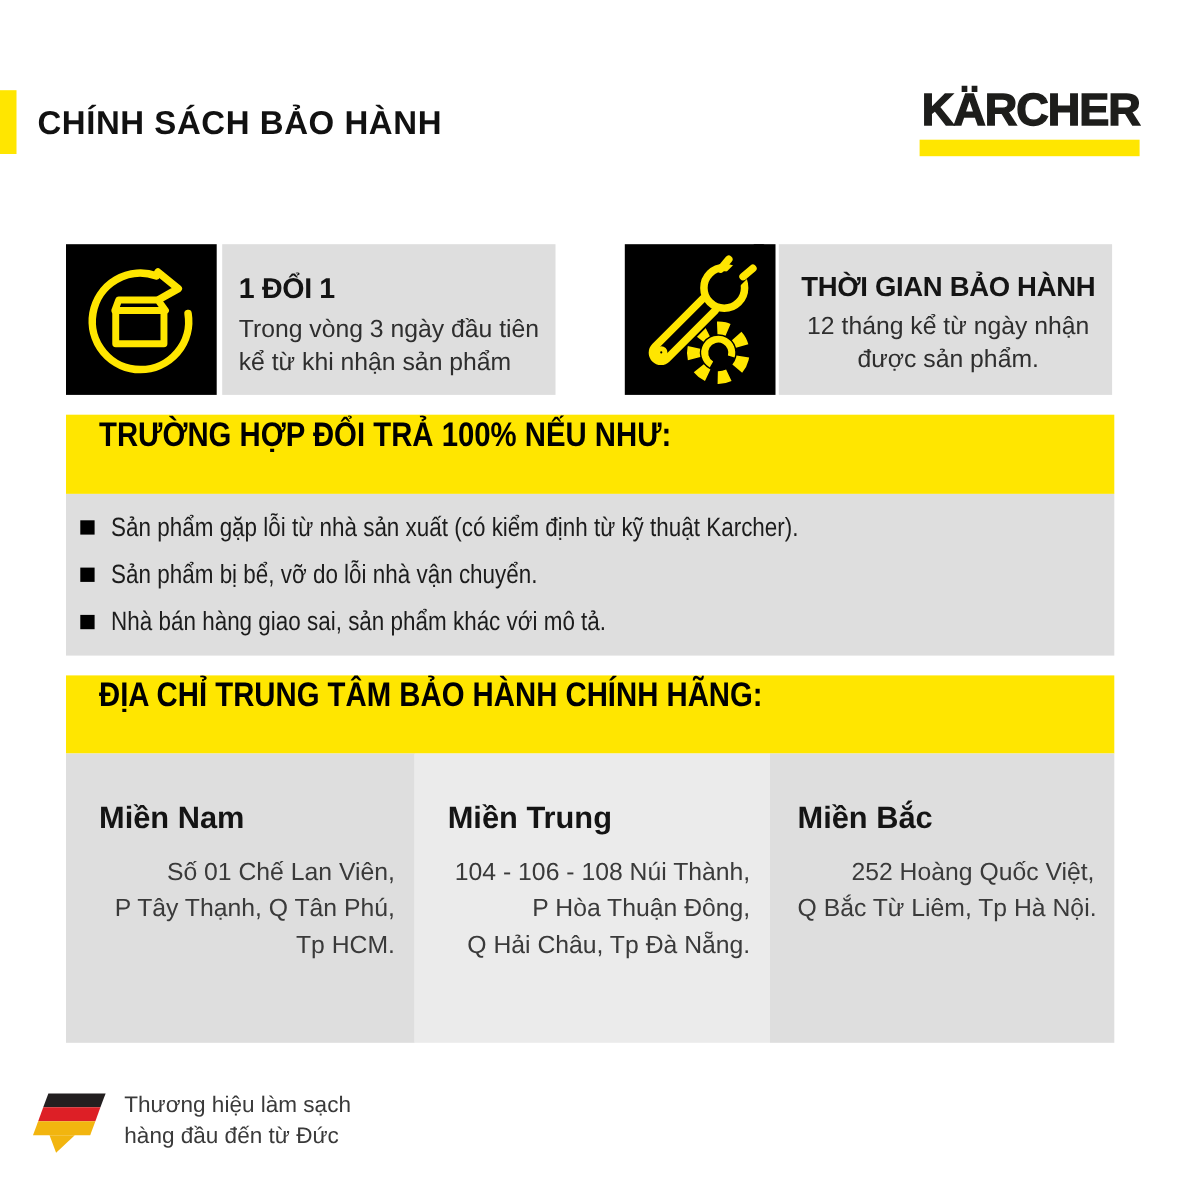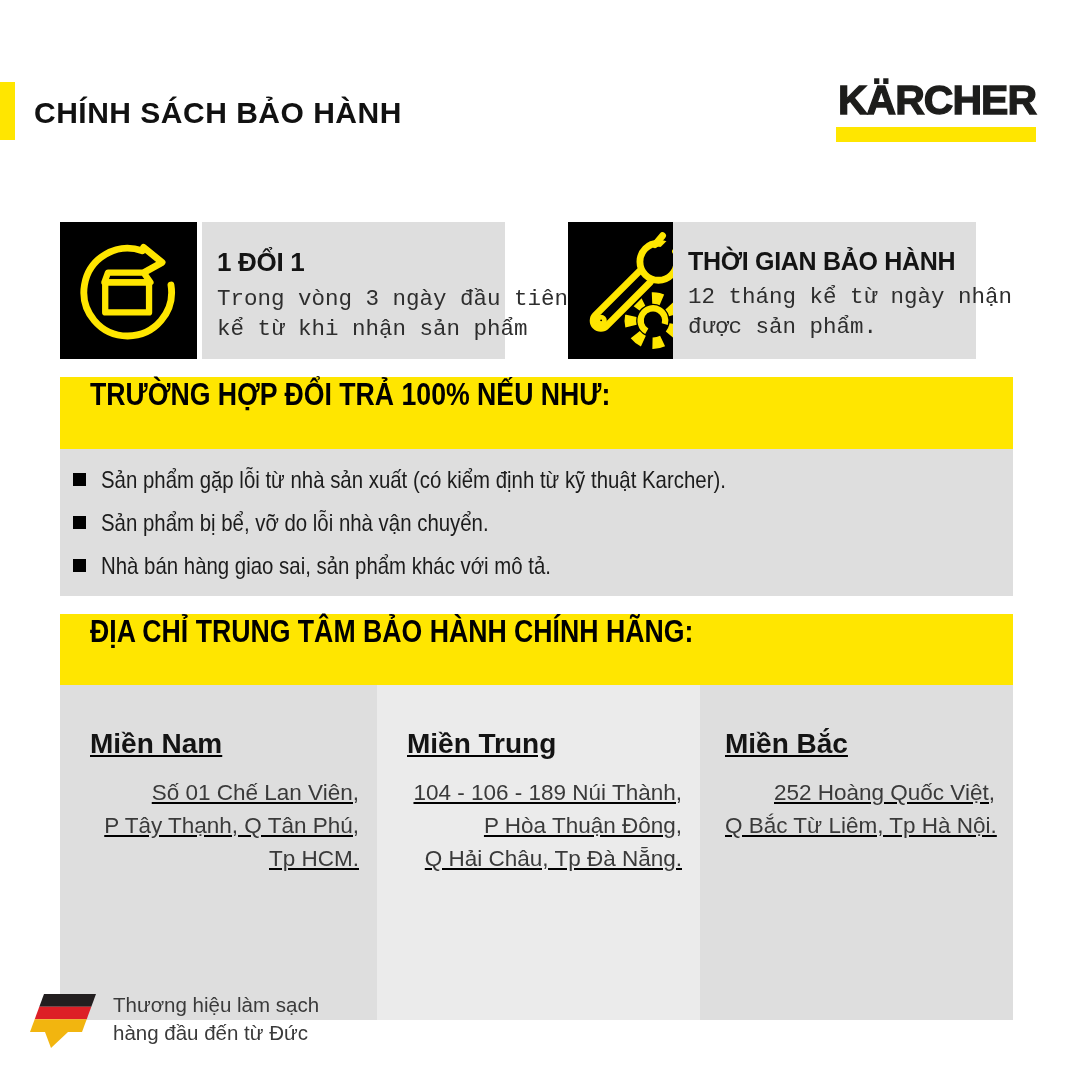--- a/index.html
+++ b/index.html
@@ -14,37 +14,37 @@
   .logo { position:absolute; left:836px; top:80px; width:200px; text-align:right; }
   .logo-text { font-size:41px; font-weight:bold; color:#1d1d1b; letter-spacing:-1px;
                -webkit-text-stroke:1.3px #1d1d1b; line-height:1; }
   .logo-bar { width:200px; height:15px; background:#FFE600; margin-top:6px; }
 
   
   .icon-tile { position:absolute; top:222px; width:137px; height:137px; background:#000; }
   .card-body { position:absolute; top:222px; width:303px; height:137px; background:#DEDEDE;
                padding:25px 10px 0 15px; }
   .card-title { font-size:26px; font-weight:bold; color:#141414; letter-spacing:-.3px; margin-bottom:6px; white-space:nowrap; }
-  .card-line { font-size:22.5px; color:#2e2e2e; line-height:30px; white-space:nowrap;font-family:Liberation Mono, monospace; }
+  .card-line { font-size:22.5px; color:#2e2e2e; line-height:30px; white-space:nowrap; }
 
   
   .banner { position:absolute; left:60px; width:953px; background:#FFE600; display:flex; align-items:flex-start; }
   .banner-text { margin-left:30px; font-size:31px; font-weight:bold; color:#000;
                  display:inline-block; transform:scaleX(.86); transform-origin:0 50%; white-space:nowrap; }
 
   
   .bullets { position:absolute; left:60px; top:449px; width:953px; height:147px; background:#DEDEDE;
              display:flex; flex-direction:column; justify-content:center; gap:15px; padding-left:13px; }
   .bullet-row { display:flex; align-items:center; }
   .bullet-square { width:13px; height:13px; background:#000; flex:0 0 13px; }
   .bullet-text { margin-left:15px; font-size:24px; color:#1c1c1c; display:inline-block;
                  transform:scaleX(.85); transform-origin:0 50%; white-space:nowrap; }
 
   
-  .region-col { position:absolute; top:685px; height:335px; padding:43px 18px 0 30px;text-decoration:underline; }
+  .region-col { position:absolute; top:685px; height:263px; padding:43px 18px 0 30px; }
   .region-name { font-size:28px; font-weight:bold; color:#141414; margin-bottom:16px; }
   .region-line { font-size:22.5px; color:#3a3a3a; line-height:33px; white-space:nowrap;text-align:right; }
 
   
   .footer-flag { position:absolute; left:30px; top:988px; }
   .footer-text { position:absolute; left:113px; top:991px; font-size:20.5px; color:#3a3a3a; line-height:28px; }
 
   svg { display:block; }
 </style>
 </head>
@@ -86,21 +86,21 @@
 
       <circle cx="66" cy="29" r="13.5" fill="none" stroke="#FFE600" stroke-width="5"></circle>
       <rect x="59.5" y="-10" width="13" height="39" fill="#000" transform="rotate(45 66 29)"></rect>
       <path d="M 63.5 16.5 L 69 10" stroke="#FFE600" stroke-width="5" stroke-linecap="round"></path>
       <path d="M 78.5 21.5 L 85 16" stroke="#FFE600" stroke-width="5" stroke-linecap="round"></path>
 
       <path d="M 60 44 L 28 76 A 5.5 5.5 0 0 1 20 68 L 52 36" fill="none" stroke="#FFE600" stroke-width="5" stroke-linejoin="round" stroke-linecap="round"></path>
       <circle cx="24.2" cy="71.8" r="2.4" fill="none" stroke="#FFE600" stroke-width="3.4"></circle>
     </svg>
   </div>
-  <div class="card-body" style="left:673px;">
+  <div class="card-body" style="left:708px;text-align:center;">
     <div class="card-title" style="font-size:25px;">THỜI GIAN BẢO HÀNH</div>
     <div class="card-line">12 tháng kể từ ngày nhận</div>
     <div class="card-line">được sản phẩm.</div>
   </div>
 
   <div class="banner" style="top:377px; height:72px;">
     <span class="banner-text">TRƯỜNG HỢP ĐỔI TRẢ 100% NẾU NHƯ:</span>
   </div>
 
   <div class="bullets">
@@ -123,21 +123,21 @@
   </div>
 
   <div class="region-col" style="left:60px; width:317px; background:#DEDEDE;">
     <div class="region-name">Miền Nam</div>
     <div class="region-line">Số 01 Chế Lan Viên,</div>
     <div class="region-line">P  Tây Thạnh, Q Tân Phú,</div>
     <div class="region-line">Tp HCM.</div>
   </div>
   <div class="region-col" style="left:377px; width:323px; background:#EBEBEB;">
     <div class="region-name">Miền Trung</div>
-    <div class="region-line">104 - 106 - 189 Núi Thành,</div>
+    <div class="region-line">104 - 106 - 108 Núi Thành,</div>
     <div class="region-line">P Hòa Thuận Đông,</div>
     <div class="region-line">Q Hải Châu, Tp Đà Nẵng.</div>
   </div>
   <div class="region-col" style="left:700px; width:313px; background:#DEDEDE; padding-left:25px;">
     <div class="region-name">Miền Bắc</div>
     <div class="region-line">252 Hoàng Quốc Việt,</div>
     <div class="region-line">Q Bắc Từ Liêm, Tp Hà Nội.</div>
   </div>
 
   <div class="footer-flag">

